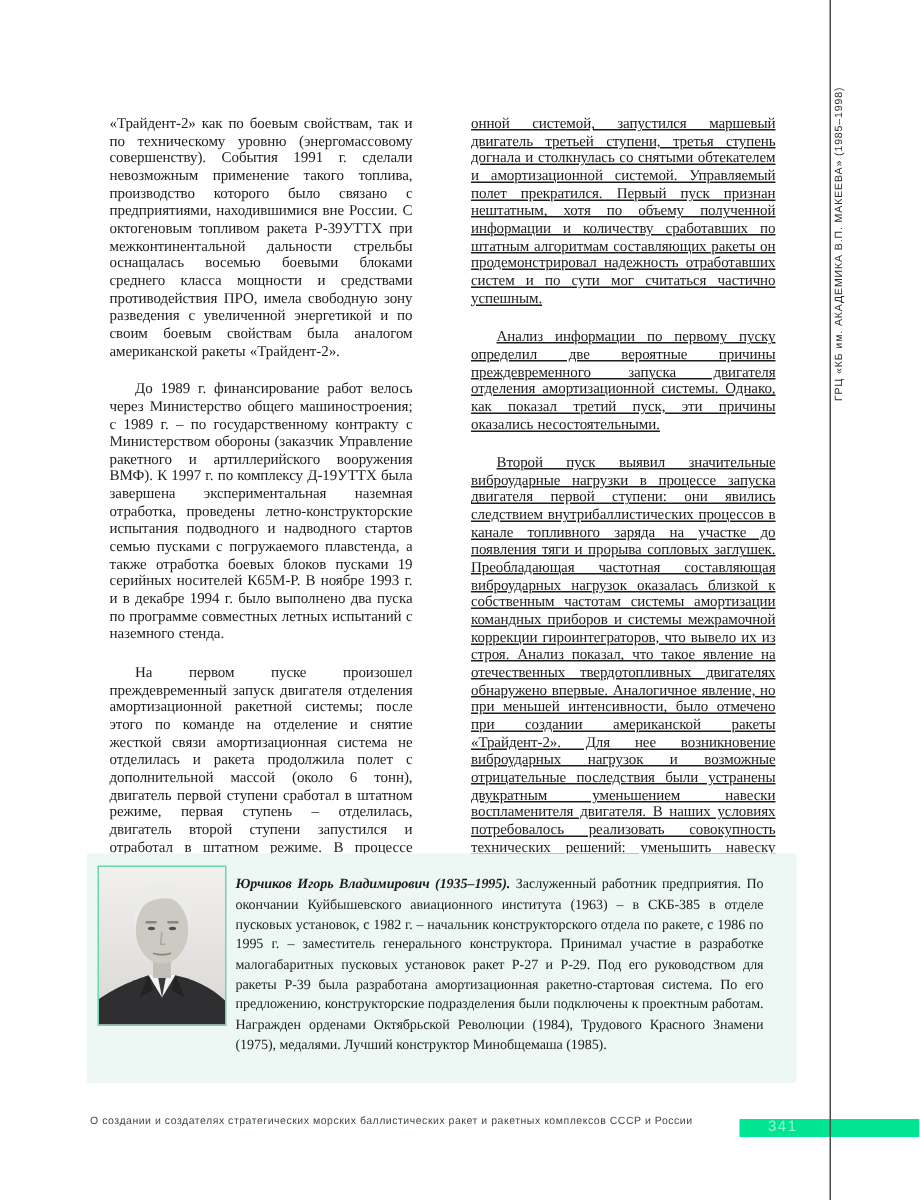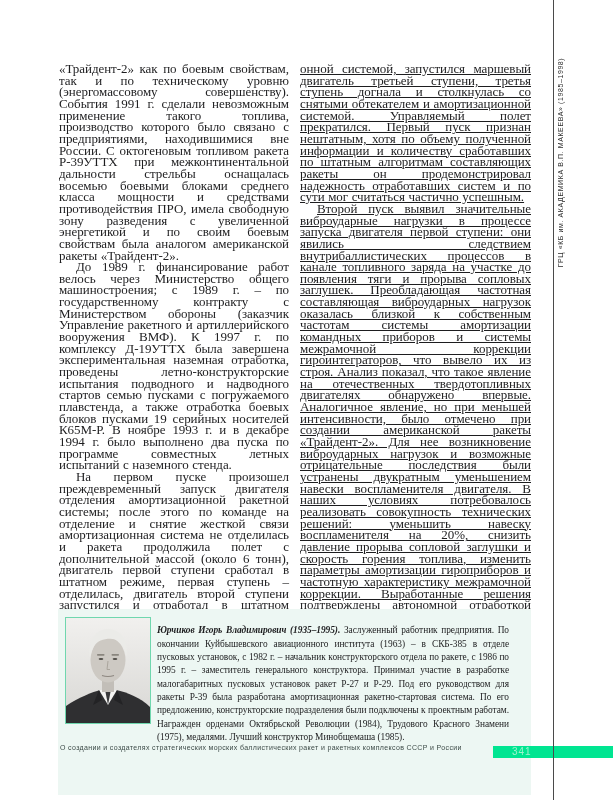--- a/index.html
+++ b/index.html
@@ -6,28 +6,27 @@
   body{width:613px;height:800px;overflow:hidden;background:#ffffff;}
   .page{
     position:relative;width:613px;height:800px;background:#ffffff;
     font-family:"Liberation Serif","DejaVu Serif",serif;color:#1d1d1f;
     overflow:hidden;
   }
   .col{position:absolute;top:63px;}
   .col-left{left:59px;width:230px;}
   .col-right{left:300px;width:231px;text-decoration:underline;}
   .col p{
-    margin:0;font-size:13px;line-height:11.65px;text-align:justify;
+    margin:14px;font-size:10px;line-height:11.65px;text-align:justify;
     letter-spacing:-0.05px;word-spacing:0.4px;
   }
   .col p.indent{text-indent:17px;}
   .bio-box{
-    position:absolute;left:58px;top:569px;width:473px;height:186px;
+    position:absolute;left:58px;top:569px;width:473px;height:153px;
     background:#edf7f3;
-    margin-top:40px;
   }
   .bio-photo{
     position:absolute;left:7px;top:8px;width:84px;height:105px;
     border:1px solid #6fd7ae;background:#e9e8e5;box-sizing:content-box;
   }
   .bio-photo svg{display:block;width:100%;height:100%;}
   .bio-text{
     position:absolute;left:99px;top:6px;width:352px;
     font-size:9.4px;line-height:13.35px;text-align:justify;
     letter-spacing:-0.05px;
@@ -64,20 +63,21 @@
 <div class="page">
 
   <div class="col col-left">
     <p>«Трайдент-2» как по боевым свойствам, так и по техническому уровню (энергомассовому совершенству). События 1991 г. сделали невозможным применение такого топлива, производство которого было связано с предприятиями, находившимися вне России. С октогеновым топливом ракета Р-39УТТХ при межконтинентальной дальности стрельбы оснащалась восемью боевыми блоками среднего класса мощности и средствами противодействия ПРО, имела свободную зону разведения с увеличенной энергетикой и по своим боевым свойствам была аналогом американской ракеты «Трайдент-2».</p>
     <p class="indent">До 1989 г. финансирование работ велось через Министерство общего машиностроения; с 1989 г. – по государственному контракту с Министерством обороны (заказчик Управление ракетного и артиллерийского вооружения ВМФ). К 1997 г. по комплексу Д-19УТТХ была завершена экспериментальная наземная отработка, проведены летно-конструкторские испытания подводного и надводного стартов семью пусками с погружаемого плавстенда, а также отработка боевых блоков пусками 19 серийных носителей К65М-Р. В ноябре 1993 г. и в декабре 1994 г. было выполнено два пуска по программе совместных летных испытаний с наземного стенда.</p>
     <p class="indent">На первом пуске произошел преждевременный запуск двигателя отделения амортизационной ракетной системы; после этого по команде на отделение и снятие жесткой связи амортизационная система не отделилась и ракета продолжила полет с дополнительной массой (около 6 тонн), двигатель первой ступени сработал в штатном режиме, первая ступень – отделилась, двигатель второй ступени запустился и отработал в штатном режиме. В процессе полета первой ступени раскрылся надуваемый аэродинамический насадок, который сдвигал (но не отделил) в полете амортизационную систему, в процессе расстыковки второй и третьей ступеней отделился обтекатель ракеты вместе с амортизаци-</p>
   </div>
 
   <div class="col col-right">
     <p>онной системой, запустился маршевый двигатель третьей ступени, третья ступень догнала и столкнулась со снятыми обтекателем и амортизационной системой. Управляемый полет прекратился. Первый пуск признан нештатным, хотя по объему полученной информации и количеству сработавших по штатным алгоритмам составляющих ракеты он продемонстрировал надежность отработавших систем и по сути мог считаться частично успешным.</p>
+    <p class="indent">Анализ информации по первому пуску определил две вероятные причины преждевременного запуска двигателя отделения амортизационной системы. Однако, как показал третий пуск, эти причины оказались несостоятельными.</p>
     <p class="indent">Второй пуск выявил значительные виброударные нагрузки в процессе запуска двигателя первой ступени: они явились следствием внутрибаллистических процессов в канале топливного заряда на участке до появления тяги и прорыва сопловых заглушек. Преобладающая частотная составляющая виброударных нагрузок оказалась близкой к собственным частотам системы амортизации командных приборов и системы межрамочной коррекции гироинтеграторов, что вывело их из строя. Анализ показал, что такое явление на отечественных твердотопливных двигателях обнаружено впервые. Аналогичное явление, но при меньшей интенсивности, было отмечено при создании американской ракеты «Трайдент-2». Для нее возникновение виброударных нагрузок и возможные отрицательные последствия были устранены двукратным уменьшением навески воспламенителя двигателя. В наших условиях потребовалось реализовать совокупность технических решений: уменьшить навеску воспламенителя на 20%, снизить давление прорыва сопловой заглушки и скорость горения топлива, изменить параметры амортизации гироприборов и частотную характеристику межрамочной коррекции. Выработанные решения подтверждены автономной отработкой гироприборов, огневым стендовым испытанием</p>
   </div>
 
   <div class="bio-box">
     <div class="bio-photo">
       <svg viewBox="0 0 84 105" preserveAspectRatio="none">
         <defs>
           <linearGradient id="bgGrad" x1="0" y1="0" x2="0" y2="1">
             <stop offset="0" stop-color="#f1f0ee"></stop>
             <stop offset="1" stop-color="#d8d7d4"></stop>

